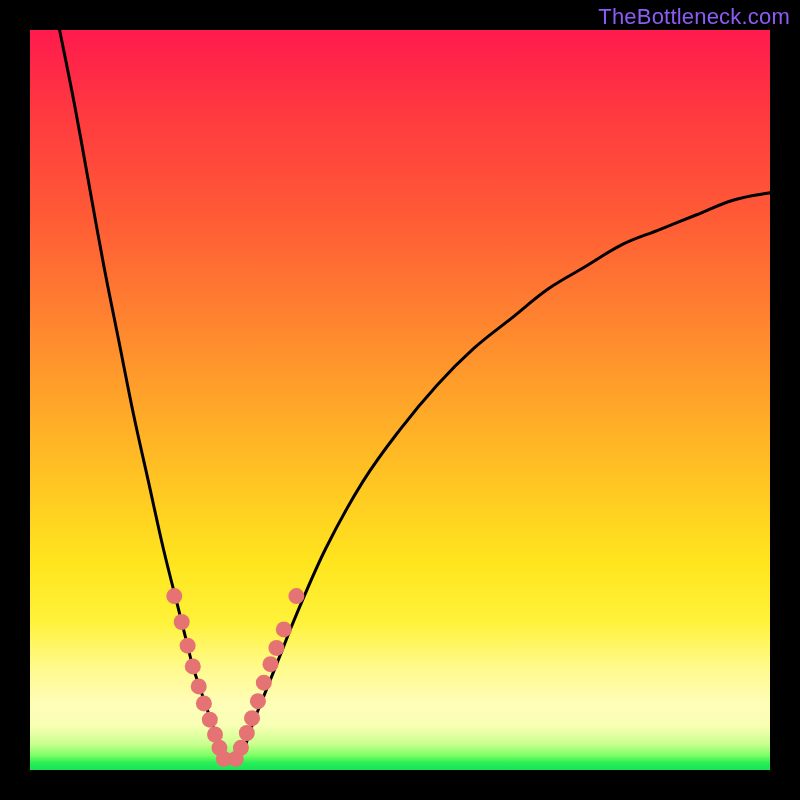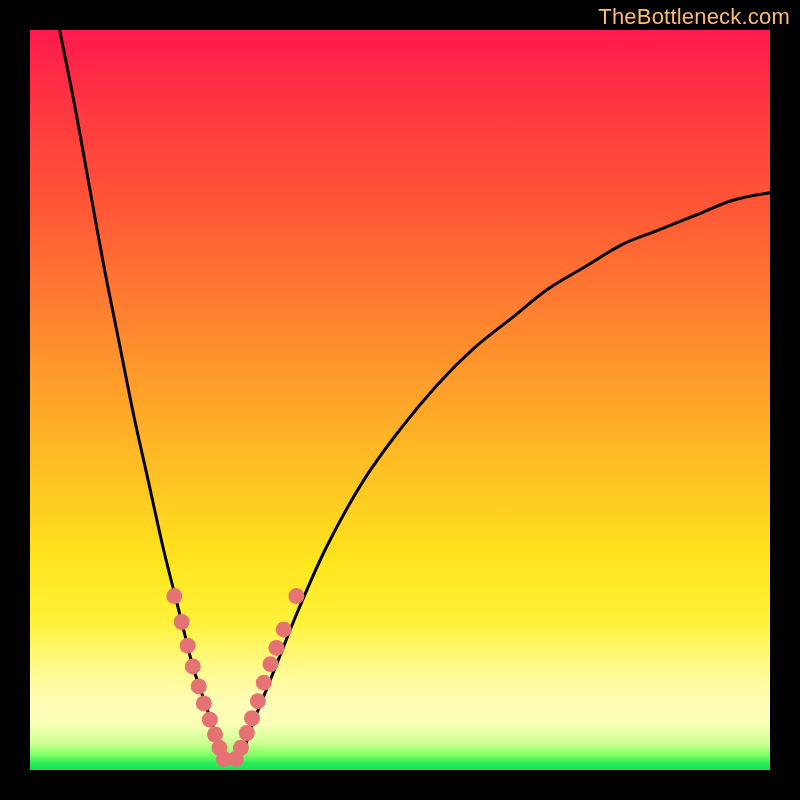--- a/index.html
+++ b/index.html
@@ -40,21 +40,21 @@
       #c9ff8e 96.5%,
       #7fff66 98%,
       #2bef55 99%,
       #17e35a 100%
     );
   }
   .watermark {
     position: absolute;
     top: 4px;
     right: 10px;
-    color: #fdba74;
+    color: #8b5cf6;
     font-size: 22px;
     font-weight: 500;
     letter-spacing: 0.2px;
     user-select: none;
   }
   svg.curves {
     position: absolute;
     left: 0;
     top: 0;
     width: 740px;

